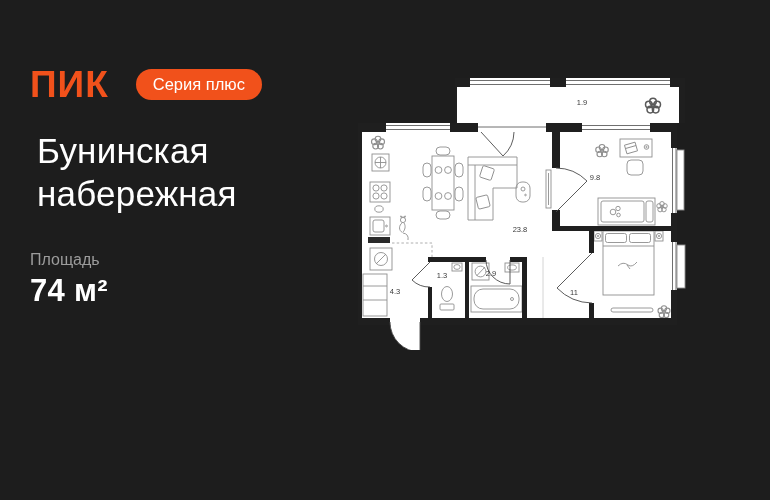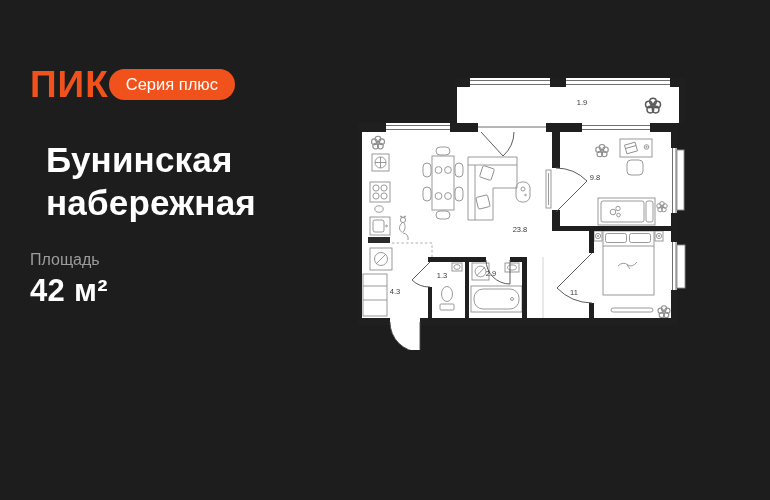--- a/index.html
+++ b/index.html
@@ -9,32 +9,32 @@
   }
   *{box-sizing:border-box}
   html,body{margin:0;padding:0}
   body{
     width:770px;height:500px;position:relative;overflow:hidden;
     background:var(--background);
     font-family:"Liberation Sans",sans-serif;
   }
   .stage{position:absolute;inset:0}
   .left-panel{position:absolute;left:30px;top:0;width:312px;height:100%}
-  .brand-row{position:absolute;top:66px;left:0;display:flex;align-items:center;gap:0}
+  .brand-row{position:absolute;top:66px;left:0;display:flex;align-items:center;gap:27px}
   .logo{
     color:var(--accent);font-size:37px;font-weight:800;line-height:1;
     letter-spacing:1px;
   }
   .badge{
     height:31px;padding:0 17px;border-radius:16px;display:flex;align-items:center;
     background:var(--accent);color:#fff;font-size:16.5px;font-weight:500;white-space:nowrap;
   }
   .title{
-    position:absolute;top:122px;left:0;width:290px;margin:16px;
-    color:#ffffff;font-size:35px;line-height:43px;font-weight:700;letter-spacing:.2px;
+    position:absolute;top:122px;left:0;width:290px;margin:7px;
+    color:#ffffff;font-size:35px;line-height:43px;font-weight:400;letter-spacing:.2px;
   }
   .area-label{position:absolute;top:251px;left:0;color:var(--muted-text);font-size:16px;font-weight:500}
   .area-value{position:absolute;top:273px;left:0;color:#ffffff;font-size:31px;font-weight:700;letter-spacing:.3px}
   .floorplan{position:absolute;left:350px;top:60px;width:340px;height:290px}
   .wall{fill:var(--wall-color)}
   .plan-bg{fill:var(--plan-bg)}
   .f{stroke:var(--furniture-line);stroke-width:.9;fill:none}
   .ff{stroke:var(--furniture-line);stroke-width:.9;fill:#fff}
   .fd{stroke:#5a5a5a;stroke-width:1;fill:none}
   .door{stroke:var(--door-line);stroke-width:.9;fill:none}
@@ -51,21 +51,21 @@
 
   <div class="left-panel">
     <div class="brand-row">
       <div class="logo">ПИК</div>
       <div class="badge">
         <span>Серия плюс</span>
       </div>
     </div>
     <h1 class="title">Бунинская набережная</h1>
     <div class="area-label">Площадь</div>
-    <div class="area-value">42 м²</div>
+    <div class="area-value">74 м²</div>
   </div>
 
   <svg class="floorplan" viewBox="0 0 340 290" xmlns="http://www.w3.org/2000/svg">
 
     <defs>
       <g id="plant">
         <circle r="2.2" cx="0" cy="-3"></circle>
           <circle r="2.2" cx="2.8" cy="-1"></circle>
         <circle r="2.2" cx="1.8" cy="2.4"></circle>
           <circle r="2.2" cx="-1.8" cy="2.4"></circle>

